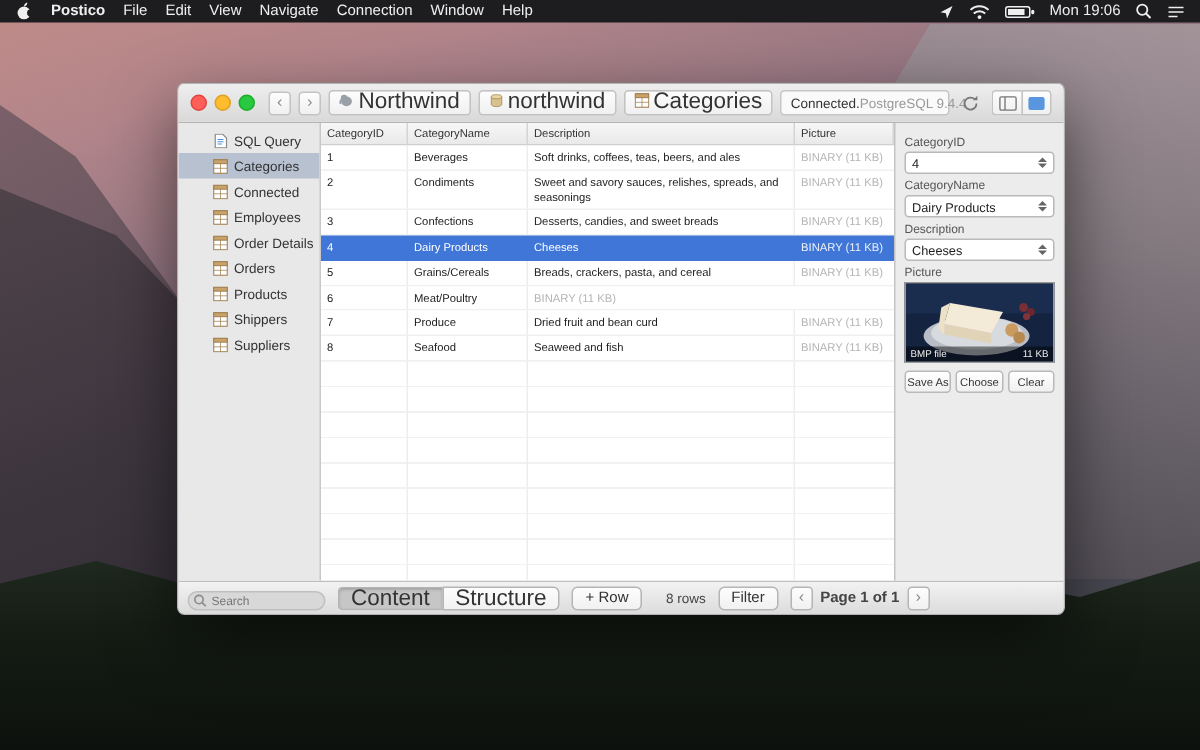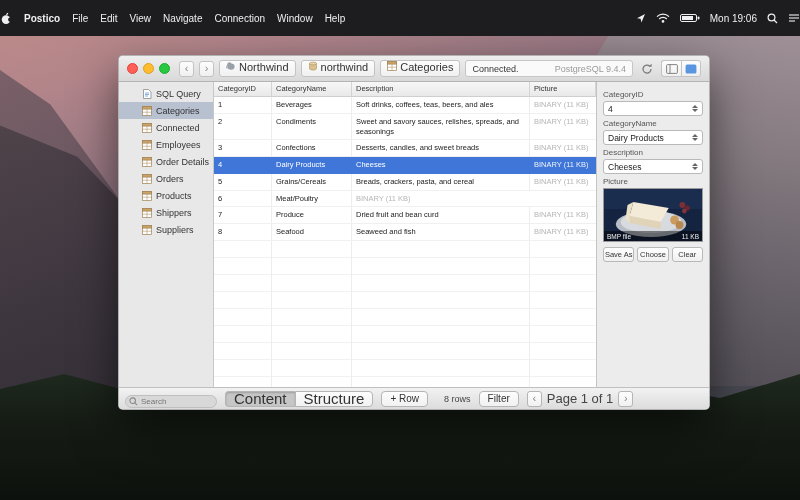--- a/index.html
+++ b/index.html
@@ -16,22 +16,22 @@
     background:linear-gradient(150deg,#7a6068 0%,#5c4e58 50%,#453d46 100%);
     clip-path:polygon(0 0,14% 8%,40% 38%,70% 72%,100% 100%,0 100%); }
   .wp-mountain-left { left:0; top:110px; width:430px; height:390px;
     background:linear-gradient(160deg,#51444b 0%,#3b343d 45%,#28242b 100%);
     clip-path:polygon(0 4%,18% 12%,46% 44%,76% 80%,100% 100%,0 100%); }
   .wp-forest { left:0; bottom:0; width:800px; height:150px;
     background:linear-gradient(180deg,#243024 0%,#161d15 45%,#0d110d 100%);
     clip-path:polygon(0 26%,8% 16%,18% 30%,30% 18%,43% 32%,56% 20%,68% 34%,80% 22%,90% 32%,100% 16%,100% 100%,0 100%); }
 
   
-  .menubar { position:absolute; top:0; left:0; width:800px; height:36px; z-index:10;
-    background:#1d1d20; display:flex; align-items:center; padding:0 0; gap:12px;
+  .menubar { position:absolute; top:0; left:0; width:800px; height:15px; z-index:10;
+    background:#1d1d20; display:flex; align-items:center; padding:0 10px; gap:12px;
     color:#efefef; font-size:10px; }
   .menubar .appname { font-weight:bold; }
   .menubar .menu { cursor:default; }
   .mb-right { margin-left:auto; display:flex; align-items:center; gap:10px; }
   .mb-icon svg { display:block; }
 
   
   .window { position:absolute; left:118px; top:55px; width:592px; height:355px; z-index:5;
     border-radius:5px; background:#fff; border:1px solid rgba(0,0,0,0.3);
     box-shadow:0 18px 45px rgba(0,0,0,0.55); display:flex; flex-direction:column; }
@@ -40,22 +40,22 @@
     background:linear-gradient(#eeeeee,#d9d9d9); border-bottom:1px solid #b4b4b4;
     display:flex; align-items:center; padding:0 8px; gap:5px; }
   .tl { width:11px; height:11px; border-radius:50%; flex:0 0 11px; }
   .tl-close { background:#ff5f57; border:1px solid #e0443e; }
   .tl-min { background:#febc2e; border:1px solid #dea123; }
   .tl-zoom { background:#28c840; border:1px solid #1dad2b; margin-right:4px; }
   .navbtn { width:15px; height:16px; border:1px solid #c3c3c3; border-radius:3px;
     background:linear-gradient(#fdfdfd,#f0f0f0); color:#8a8a8a; font-size:11px;
     display:flex; align-items:center; justify-content:center; line-height:1; }
   .crumb { height:17px; border:1px solid #c3c3c3; border-radius:3px;
-    background:linear-gradient(#fdfdfd,#f0f0f0); display:flex; align-items:flex-start;
-    gap:3px; padding:0 6px; font-size:11px; color:#333; white-space:nowrap; }
+    background:linear-gradient(#fdfdfd,#f0f0f0); display:flex; align-items:flex-end;
+    gap:3px; padding:0 6px; font-size:15px; color:#333; white-space:nowrap; }
   .status-field { flex:1; height:17px; border:1px solid #c6c6c6; border-radius:3px;
     background:#fafafa; display:flex; align-items:center; padding:0 6px; font-size:9px; min-width:0; }
   .status-text { color:#333; }
   .status-version { margin-left:auto; color:#9a9a9a; white-space:nowrap; }
   .refresh-btn { width:18px; height:17px; display:flex; align-items:center; justify-content:center; }
   .toggles { display:flex; }
   .toggle { width:20px; height:17px; border:1px solid #c3c3c3;
     background:linear-gradient(#fdfdfd,#f0f0f0); display:flex; align-items:center; justify-content:center; }
   .toggle:first-child { border-radius:3px 0 0 3px; border-right:none; }
   .toggle:last-child { border-radius:0 3px 3px 0; }
@@ -130,21 +130,21 @@
   .segment:first-child { border-radius:4px 0 0 4px; border-right:none; }
   .segment:last-child { border-radius:0 4px 4px 0; }
   .bb-btn { height:16px; font-size:10px; color:#333; padding:0 8px; display:flex; align-items:center;
     border:1px solid #b5b5b5; border-radius:4px; background:linear-gradient(#fdfdfd,#f1f1f1); white-space:nowrap; }
   .bb-spacer { flex:1; }
   .rowcount { font-size:9px; color:#444; white-space:nowrap; }
   .pager { display:flex; align-items:center; gap:5px; }
   .pager-btn { width:15px; height:16px; border:1px solid #b5b5b5; border-radius:3px;
     background:linear-gradient(#fdfdfd,#f1f1f1); color:#8a8a8a; font-size:11px;
     display:flex; align-items:center; justify-content:center; line-height:1; }
-  .page-label { font-size:13px; color:#444; white-space:nowrap; }
+  .page-label { font-size:10px; color:#444; white-space:nowrap;font-weight:bold; }
   .bb-right-spacer { width:106px; flex:0 0 106px; }
 </style>
 </head>
 <body>
 
 <div class="wp wp-cliff-right"></div>
 <div class="wp wp-ridge-left"></div>
 <div class="wp wp-mountain-left"></div>
 <div class="wp wp-forest"></div>
 

